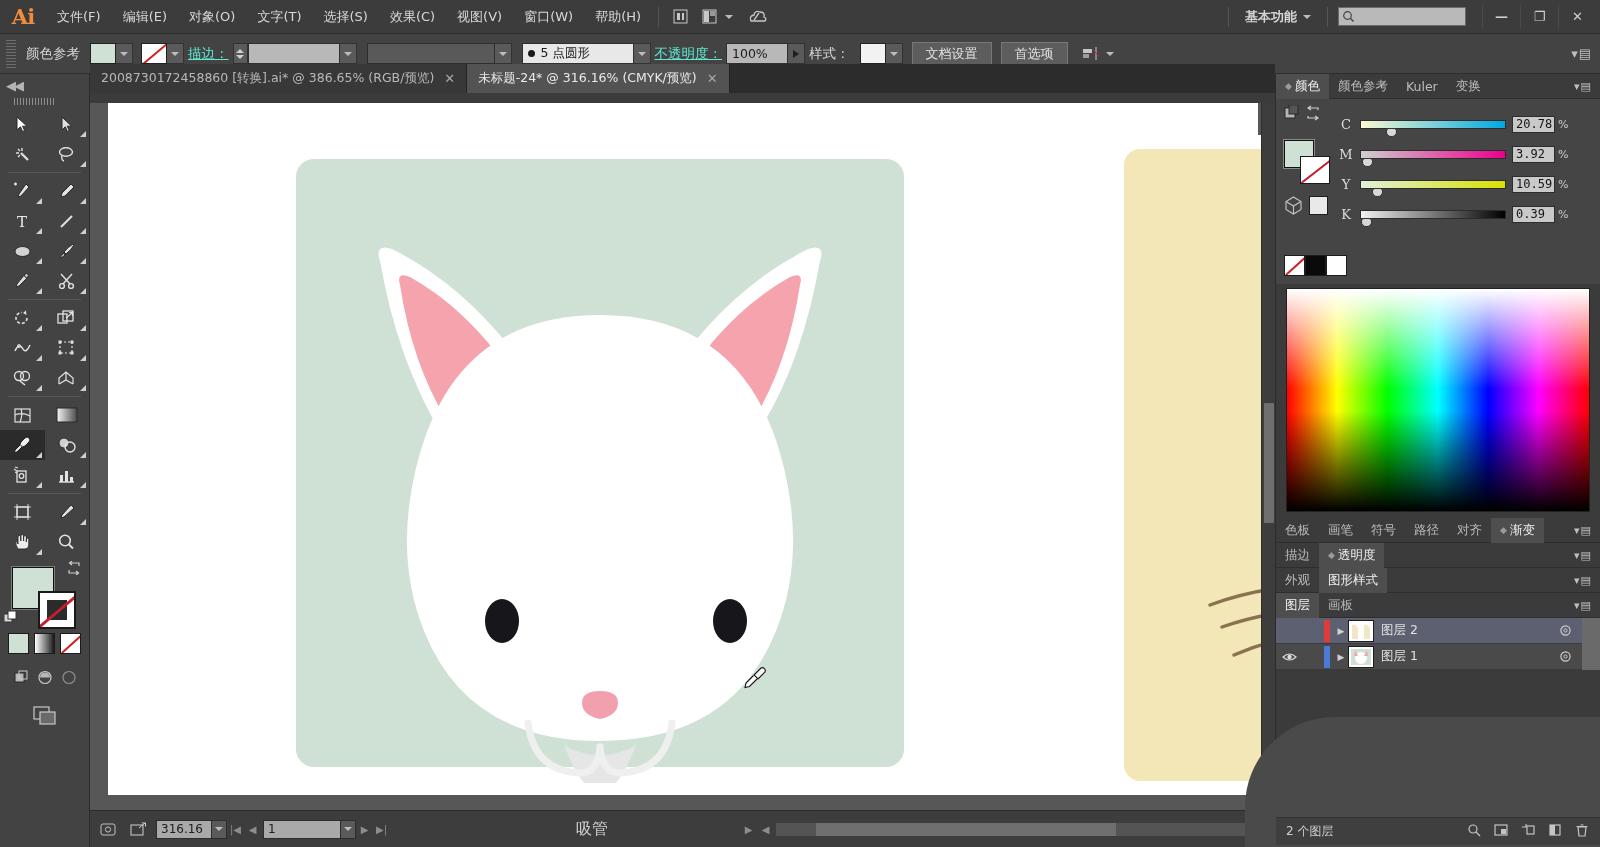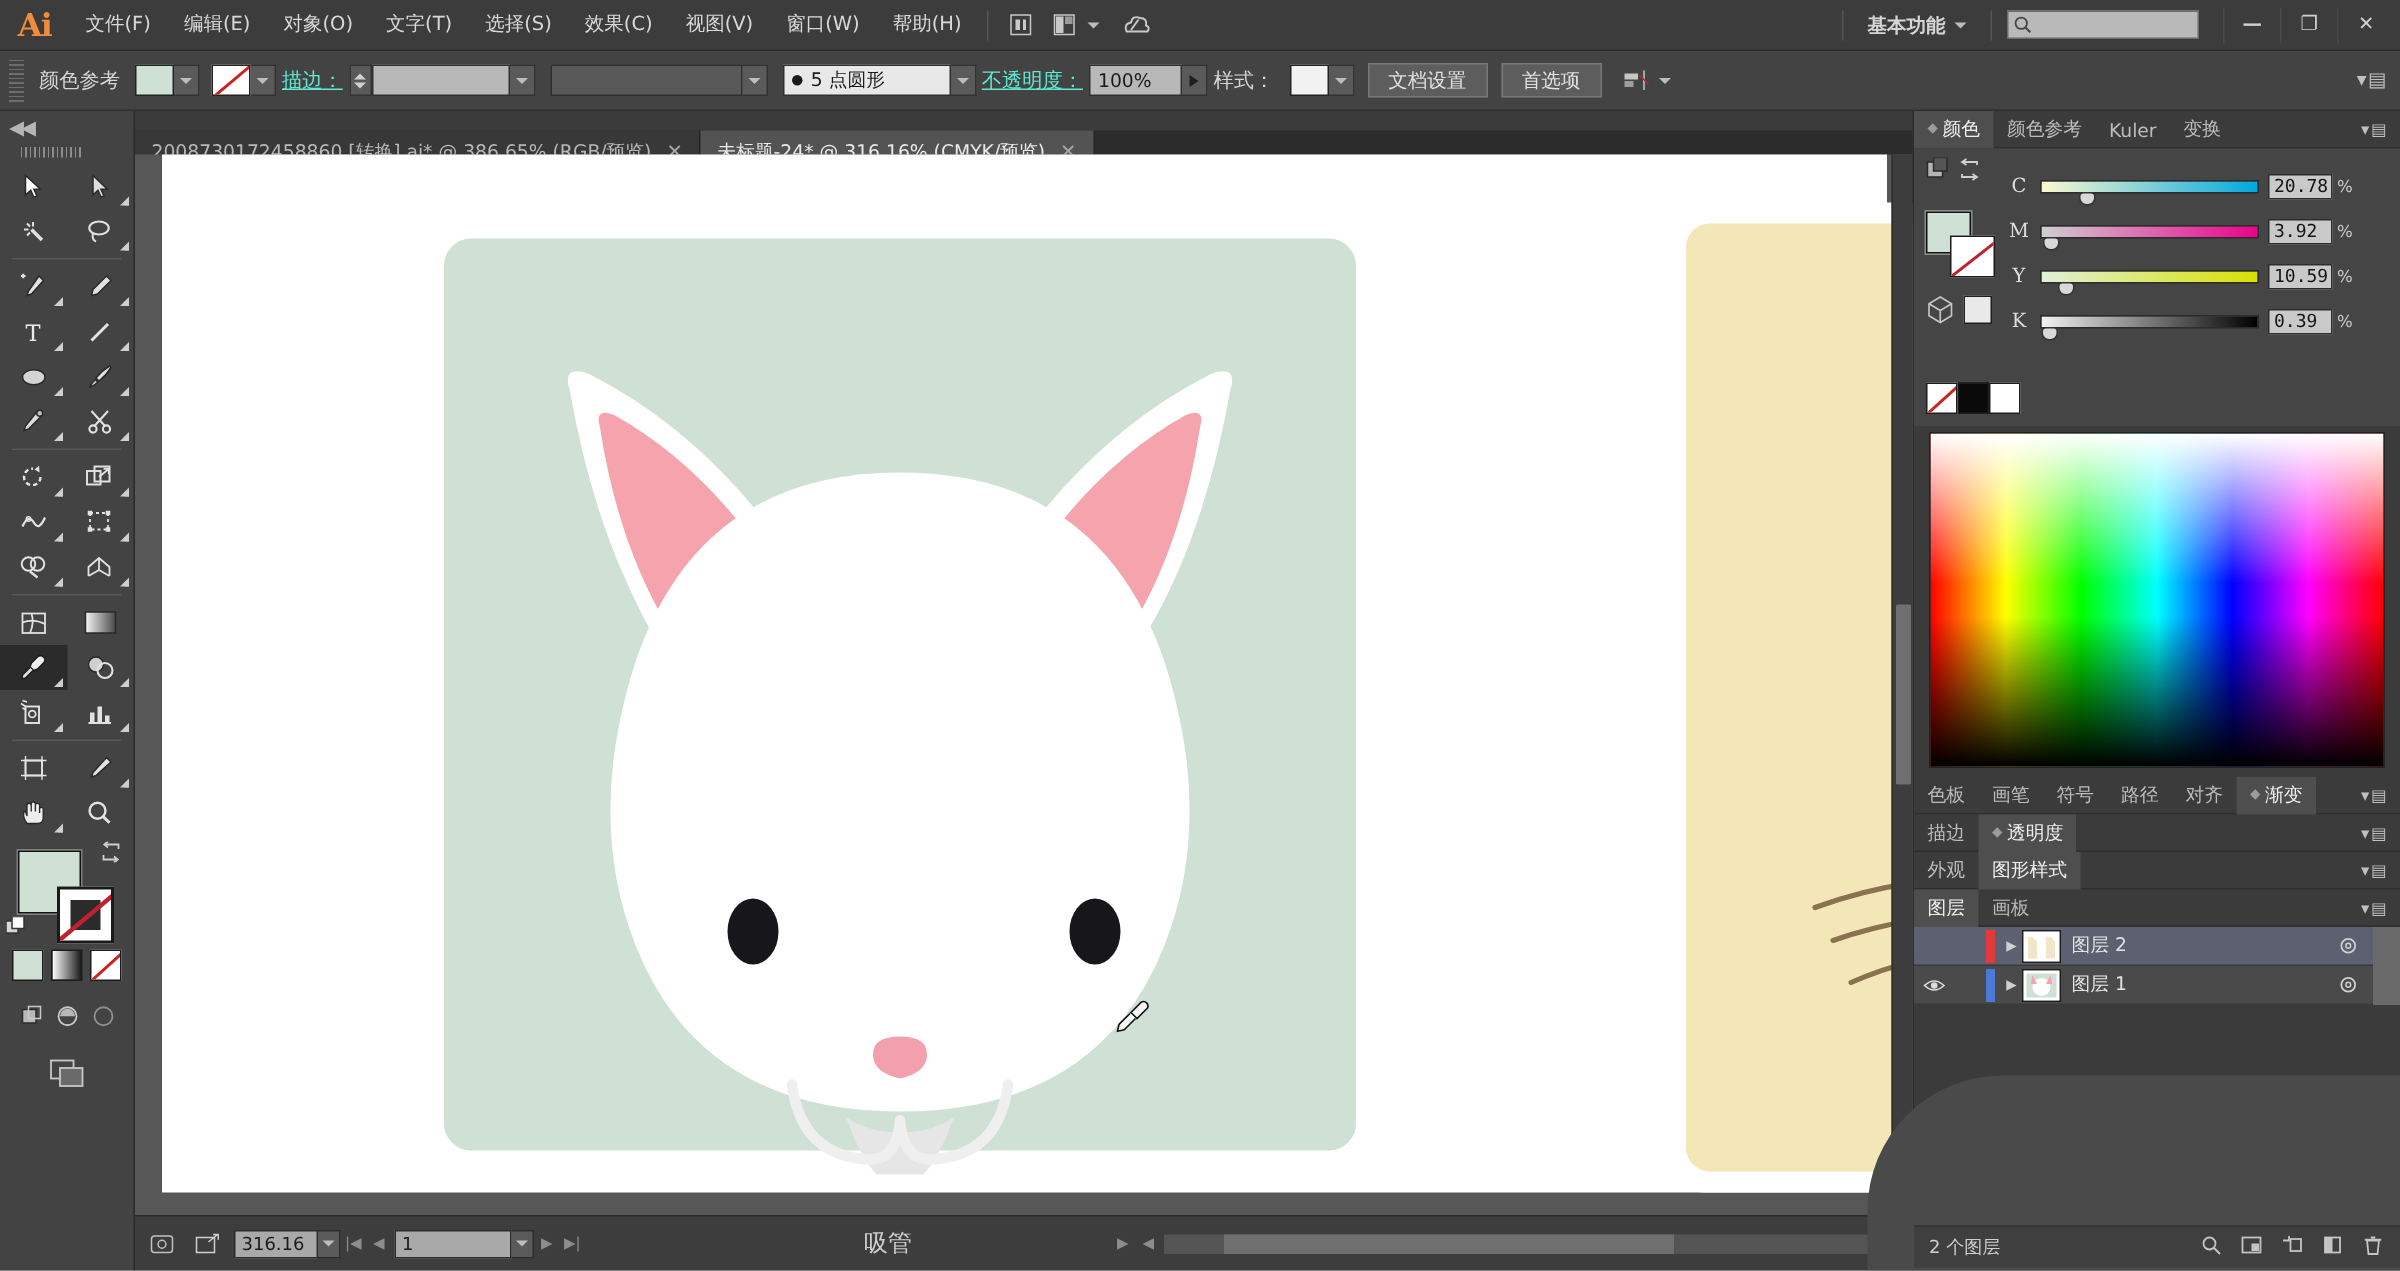--- a/index.html
+++ b/index.html
@@ -95,21 +95,21 @@
   .play-tri { width:0;height:0;border-top:4px solid transparent;border-bottom:4px solid transparent;border-left:6px solid #1f1f1f; }
   .btn {
     height:23px; background:#5d5d5d; border:1px solid #787878; color:#e2e2e2;
     font-size:13px; display:flex; align-items:center; justify-content:center;
     padding:0 13px; margin-left:9px; white-space:nowrap;
   }
   .cb-right { margin-left:auto; display:flex; align-items:center; padding-right:8px; }
 
   
   .tabbar {
-    position:absolute; left:90px; top:87px; width:1185px; height:29px;
+    position:absolute; left:90px; top:64px; width:1185px; height:29px;
     background:#2c2c2c; display:flex; align-items:flex-end;
   }
   .doctab {
     height:29px; display:flex; align-items:center; gap:10px;
     padding:0 11px; font-size:12.5px; color:#b8b8b8;
     background:#383838; border-right:1px solid #242424;
     white-space:nowrap;
   }
   .doctab.active { background:#535353; color:#eaeaea; }
   .tabclose { font-size:13px; color:#a8a8a8; line-height:1; }

